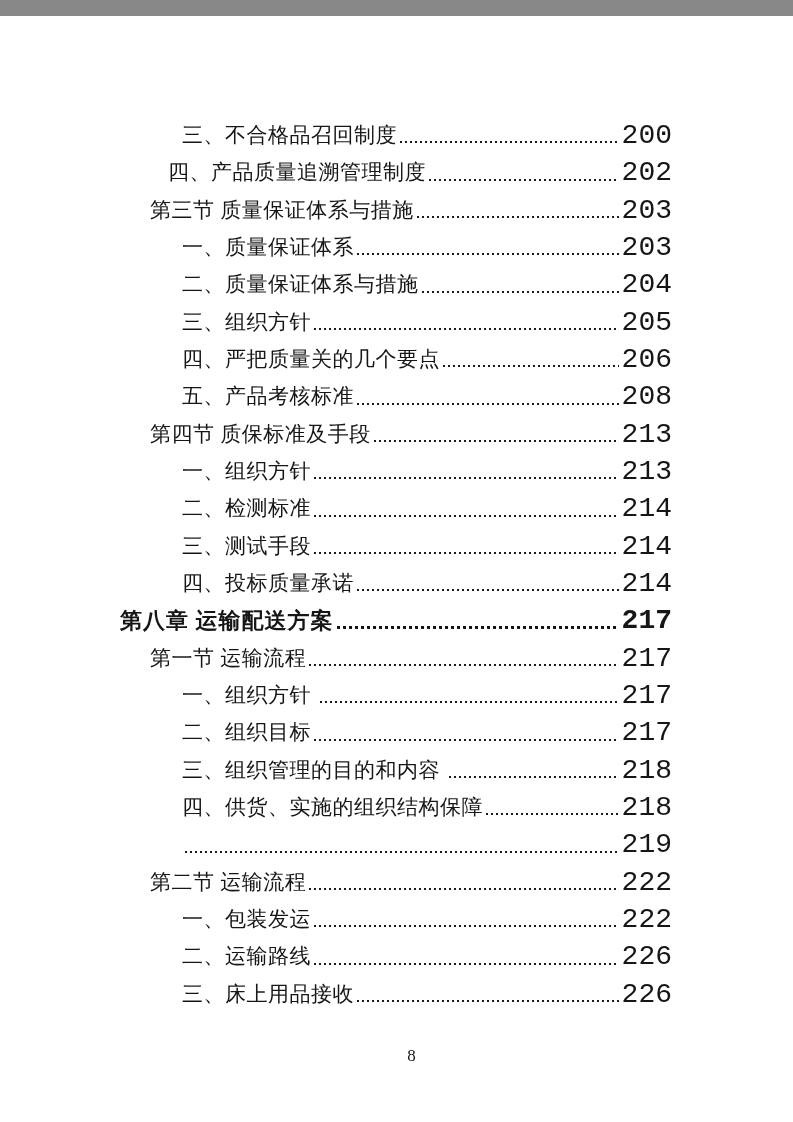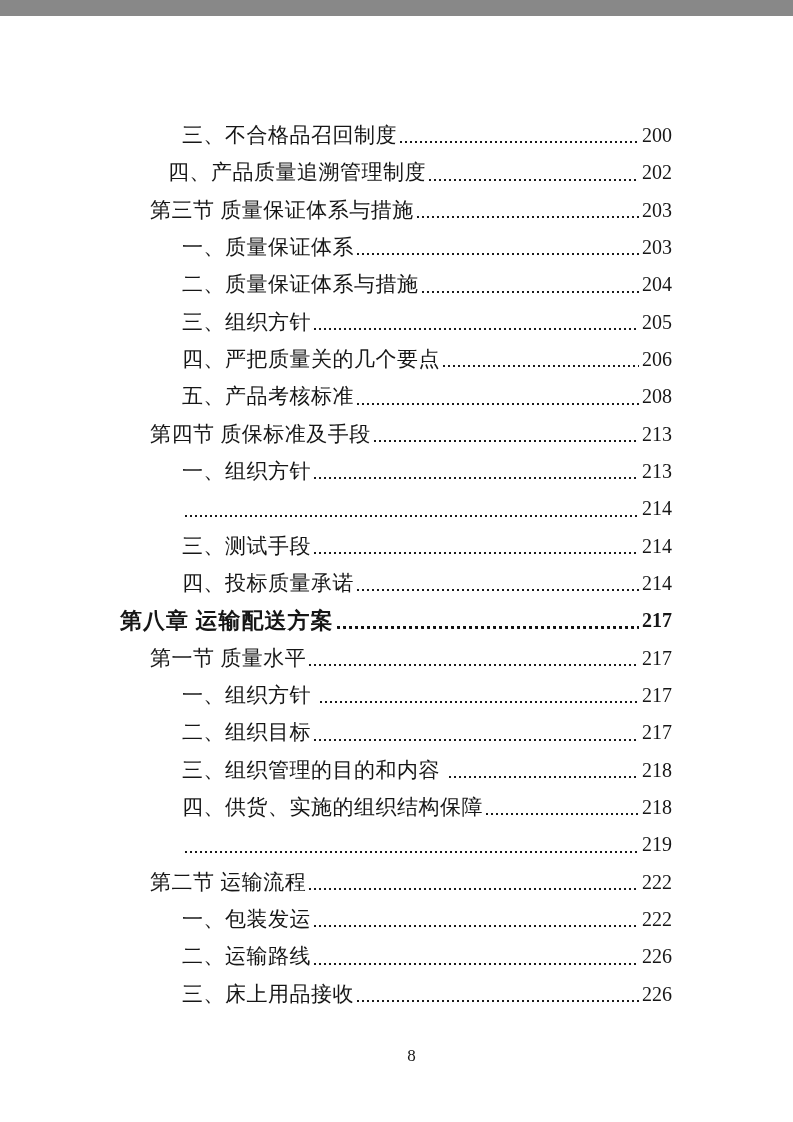--- a/index.html
+++ b/index.html
@@ -21,22 +21,22 @@
     height:37.33px;
     align-items:stretch;
   }
   .entry-label{
     white-space:pre;
     font-size:21px;
     line-height:37.33px;
     letter-spacing:0.5px;
   }
   .pagenum{
-    font-family:Liberation Serif, serif;
-    font-size:20px;
+    font-family:Liberation Mono, monospace;
+    font-size:28px;
     line-height:37.66px;
   }
   .dots{
     flex:1 1 auto;
     position:relative;
     margin:0 3px 0 2px;
     overflow:hidden;
   }
   .dots::after{
     content:"";
@@ -123,40 +123,41 @@
     <span class="entry-label">第四节 质保标准及手段</span>
     <span class="dots"></span>
     <span class="pagenum">213</span>
   </div>
       <div class="toc-row level-item">
     <span class="entry-label">一、组织方针</span>
     <span class="dots"></span>
     <span class="pagenum">213</span>
   </div>
       <div class="toc-row level-item">
+    <span class="entry-label">二、检测标准</span>
     <span class="dots"></span>
     <span class="pagenum">214</span>
   </div>
       <div class="toc-row level-item">
     <span class="entry-label">三、测试手段</span>
     <span class="dots"></span>
     <span class="pagenum">214</span>
   </div>
       <div class="toc-row level-item">
     <span class="entry-label">四、投标质量承诺</span>
     <span class="dots"></span>
     <span class="pagenum">214</span>
   </div>
       <div class="toc-row level-chapter">
     <span class="entry-label">第八章 运输配送方案</span>
     <span class="dots"></span>
     <span class="pagenum">217</span>
   </div>
       <div class="toc-row level-section">
-    <span class="entry-label">第一节 质量水平</span>
+    <span class="entry-label">第一节 运输流程</span>
     <span class="dots"></span>
     <span class="pagenum">217</span>
   </div>
       <div class="toc-row level-item">
     <span class="entry-label">一、组织方针 </span>
     <span class="dots"></span>
     <span class="pagenum">217</span>
   </div>
       <div class="toc-row level-item">
     <span class="entry-label">二、组织目标</span>

